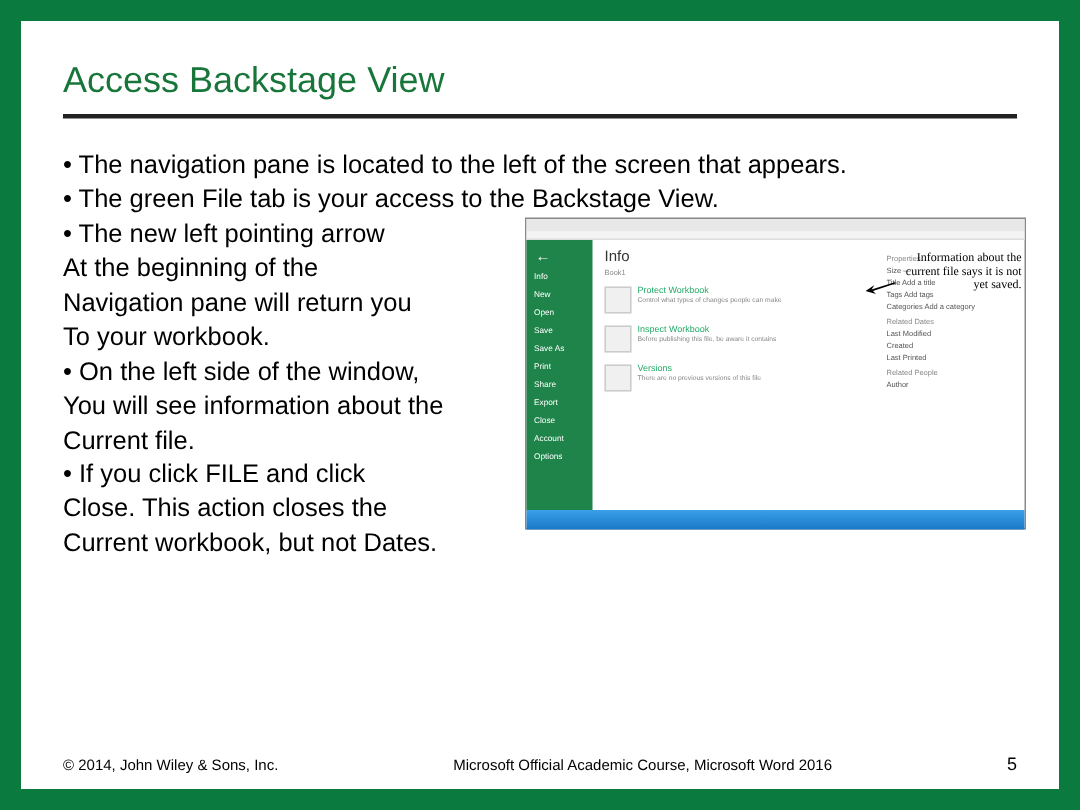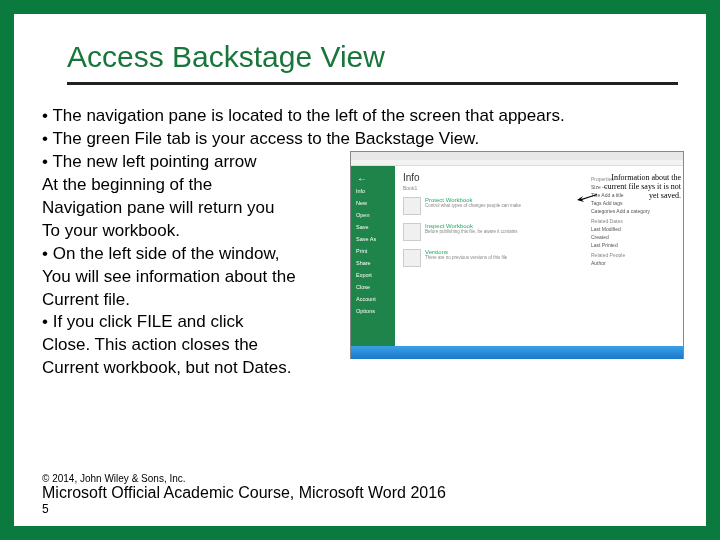--- a/index.html
+++ b/index.html
@@ -5,24 +5,23 @@
   * { box-sizing: border-box; margin: 0; padding: 0; }
   html, body { width: 720px; height: 540px; font-family: Arial, Helvetica, sans-serif; }
   .slide {
     width: 720px; height: 540px; background: #0b7a3f; position: relative;
   }
   .inner {
     position: absolute; top: 14px; left: 14px; right: 14px; bottom: 14px;
     background: #fff; padding: 26px 28px 10px 28px;
   }
   .title {
-    color: #18763a; font-size: 30px; font-weight: 400;
+    color: #18763a; font-size: 24px; font-weight: 400;
     padding-bottom: 8px; border-bottom: 3px solid #222;
     margin-bottom: 20px;
-    margin-left: 25px;
   }
   .body { position: relative; }
   .text-col { font-size: 17px; color: #000; line-height: 1.35; }
   .text-col .line { margin: 0; }
   .bullet::before { content: "•   "; }
   .figure {
     position: absolute; right: -6px; top: 46px; width: 334px; height: 208px;
     border: 1px solid #888; background: #fff; font-size: 6px; color: #444;
   }
   .callout {
@@ -46,23 +45,23 @@
   .fig-block { display: flex; margin-bottom: 8px; }
   .fig-icon { width: 18px; height: 18px; background: #f0f0f0; border: 1px solid #ccc; margin-right: 4px; }
   .fig-block-t { font-size: 6px; color: #2a6; }
   .fig-block-s { font-size: 4.5px; color: #888; }
   .fig-prop-h { color: #888; margin-top: 4px; }
   .fig-prop-l { color: #555; margin: 2px 0; }
   .fig-taskbar { height: 13px; background: linear-gradient(#3aa0e8,#1a78c8); }
   .footer {
     position: absolute; left: 28px; right: 28px; bottom: 10px;
     display: flex; justify-content: space-between; align-items: baseline;
-    font-size: 10px; color: #000; flex-direction: column;
+    font-size: 10px; color: #000;
   }
-  .footer .mid { flex: 1; font-size: 16px; }
+  .footer .mid { flex: 1; text-align: center; font-size: 10px; }
   .footer .pg { font-size: 12px; }
 </style>
 </head>
 <body>
 
 <div class="slide">
   <div class="inner">
     <h1 class="title">Access Backstage View</h1>
 
     <div class="body">

